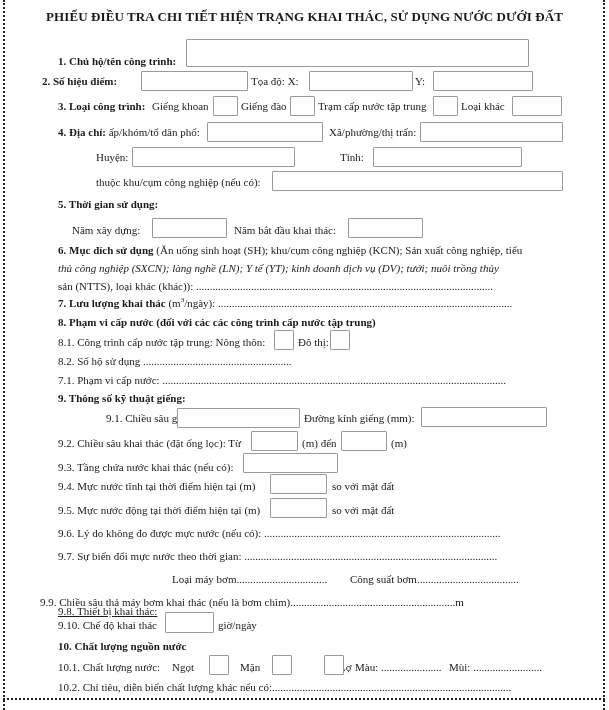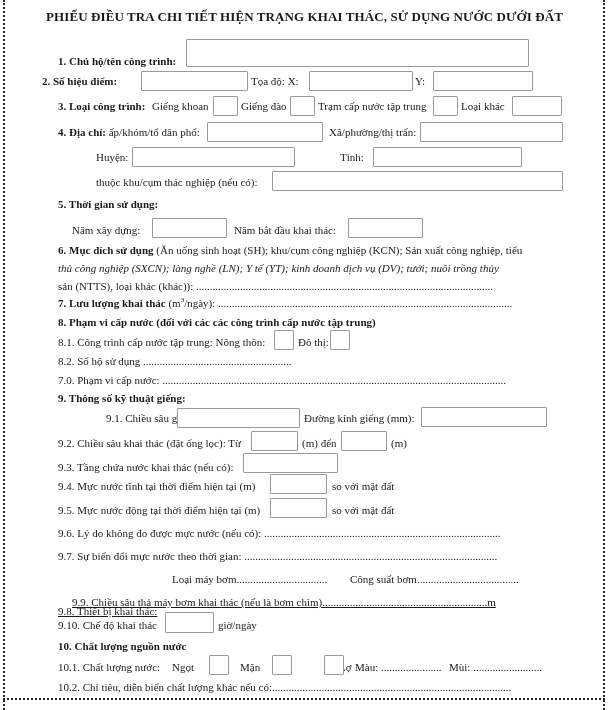--- a/index.html
+++ b/index.html
@@ -80,21 +80,21 @@
 </span>
 <input class="box" style="left: 207px; top: 122px; width: 116px; height: 20px;" value="">
 <span class="t" style="left:329px; top:126px;">Xã/phường/thị trấn:</span>
 <input class="box" style="left: 420px; top: 122px; width: 143px; height: 20px;" value="">
 
 <span class="t" style="left:96px; top:151px;">Huyện:</span>
 <input class="box" style="left: 132px; top: 147px; width: 163px; height: 20px;" value="">
 <span class="t" style="left:340px; top:151px;">Tỉnh:</span>
 <input class="box" style="left: 373px; top: 147px; width: 149px; height: 20px;" value="">
 
-<span class="t" style="left:96px; top:176px;">thuộc khu/cụm thác nghiệp (nếu có):</span>
+<span class="t" style="left:96px; top:176px;">thuộc khu/cụm công nghiệp (nếu có):</span>
 <input class="box" style="left: 272px; top: 171px; width: 291px; height: 20px;" value="">
 
 <span class="t b" style="left:58px; top:198px;">5. Thời gian sử dụng:</span>
 <span class="t" style="left:72px; top:224px;">Năm xây dựng:</span>
 <input class="box" style="left: 152px; top: 218px; width: 75px; height: 20px;" value="">
 <span class="t" style="left:234px; top:224px;">Năm bắt đầu khai thác:</span>
 <input class="box" style="left: 348px; top: 218px; width: 75px; height: 20px;" value="">
 
 <span class="t" style="left:58px; top:244px;">
   <span class="b">6. Mục đích sử dụng</span>
@@ -107,21 +107,21 @@
   <span class="b">7. Lưu lượng khai thác</span>
   <span>(m</span><sup>3</sup><span>/ngày): ...........................................................................................................</span>
 </span>
 
 <span class="t b" style="left:58px; top:316px;">8. Phạm vi cấp nước (đối với các các công trình cấp nước tập trung)</span>
 <span class="t" style="left:58px; top:336px;">8.1. Công trình cấp nước tập trung: Nông thôn:</span>
 <input class="box" style="left: 274px; top: 330px; width: 20px; height: 20px;" value="">
 <span class="t" style="left:298px; top:336px;">Đô thị:</span>
 <input class="box" style="left: 330px; top: 330px; width: 20px; height: 20px;" value="">
 <span class="t" style="left:58px; top:355px;">8.2. Số hộ sử dụng ......................................................</span>
-<span class="t" style="left:58px; top:374px;">7.0. Phạm vi cấp nước: .............................................................................................................................</span>
+<span class="t" style="left:58px; top:374px;">7.1. Phạm vi cấp nước: .............................................................................................................................</span>
 
 <span class="t b" style="left:58px; top:392px;">9. Thông số kỹ thuật giếng:</span>
 
 <span class="t" style="left:58px; top:412px;margin-left:48px;">9.1. Chiều sâu giếng (m):</span>
 <input class="box" style="left: 177px; top: 408px; width: 123px; height: 20px;" value="">
 <span class="t" style="left:304px; top:412px;">Đường kính giếng (mm):</span>
 <input class="box" style="left: 421px; top: 407px; width: 126px; height: 20px;" value="">
 
 <span class="t" style="left:58px; top:437px;">9.2. Chiều sâu khai thác (đặt ống lọc): Từ</span>
 <input class="box" style="left: 251px; top: 431px; width: 47px; height: 20px;" value="">
@@ -140,21 +140,21 @@
 <input class="box" style="left: 270px; top: 498px; width: 57px; height: 20px;" value="">
 <span class="t" style="left:332px; top:504px;">so với mặt đất</span>
 
 <span class="t" style="left:58px; top:527px;">9.6. Lý do không đo được mực nước (nếu có): ......................................................................................</span>
 <span class="t" style="left:58px; top:550px;">9.7. Sự biến đổi mực nước theo thời gian: ............................................................................................</span>
 
 <span class="t" style="left:58px; top:605px;text-decoration:underline;">9.8. Thiết bị khai thác:</span>
 <span class="t" style="left:172px; top:573px;">Loại máy bơm.................................</span>
 <span class="t" style="left:350px; top:573px;">Công suất bơm.....................................</span>
 
-<span class="t" style="left:72px; top:596px;text-decoration:underline;">9.9. Chiều sâu thả máy bơm khai thác (nếu là bơm chìm)............................................................m</span>
+<span class="t" style="left:40px; top:596px;">9.9. Chiều sâu thả máy bơm khai thác (nếu là bơm chìm)............................................................m</span>
 
 <span class="t" style="left:58px; top:619px;">9.10. Chế độ khai thác</span>
 <input class="box" style="left: 165px; top: 612px; width: 49px; height: 21px;" value="">
 <span class="t" style="left:218px; top:619px;">giờ/ngày</span>
 
 <span class="t b" style="left:58px; top:640px;">10. Chất lượng nguồn nước</span>
 <span class="t" style="left:58px; top:661px;">10.1. Chất lượng nước:</span>
 <span class="t" style="left:172px; top:661px;">Ngọt</span>
 <input class="box" style="left: 209px; top: 655px; width: 20px; height: 20px;">
 <span class="t" style="left:240px; top:661px;">Mặn</span>

